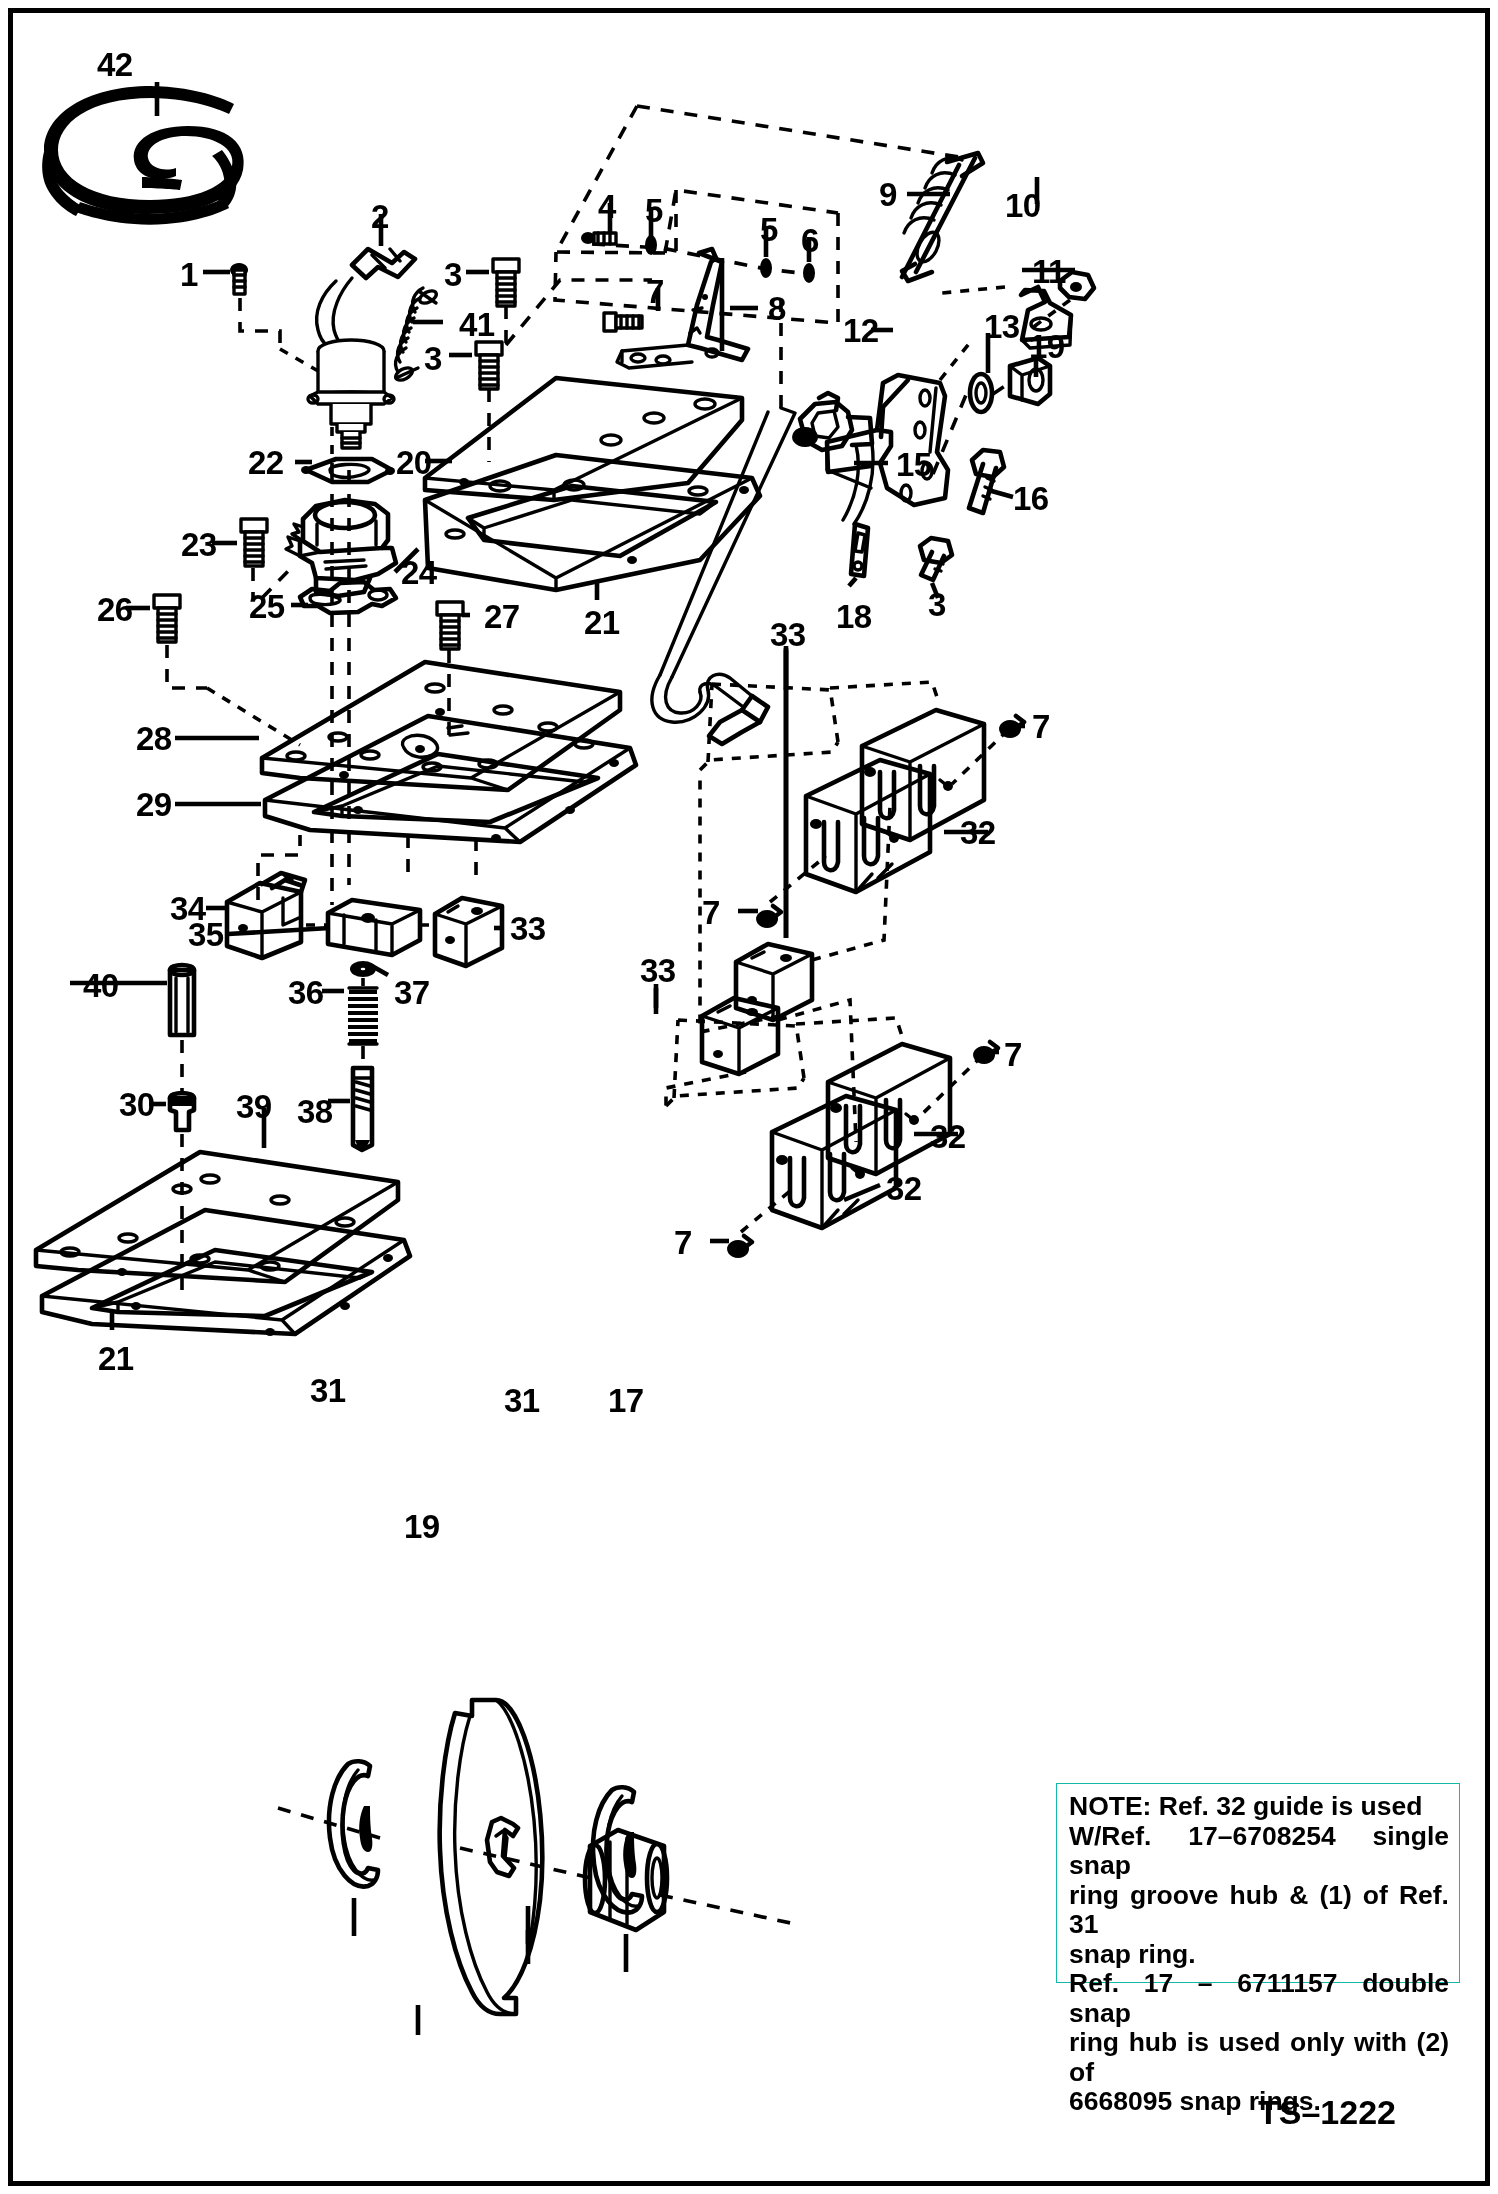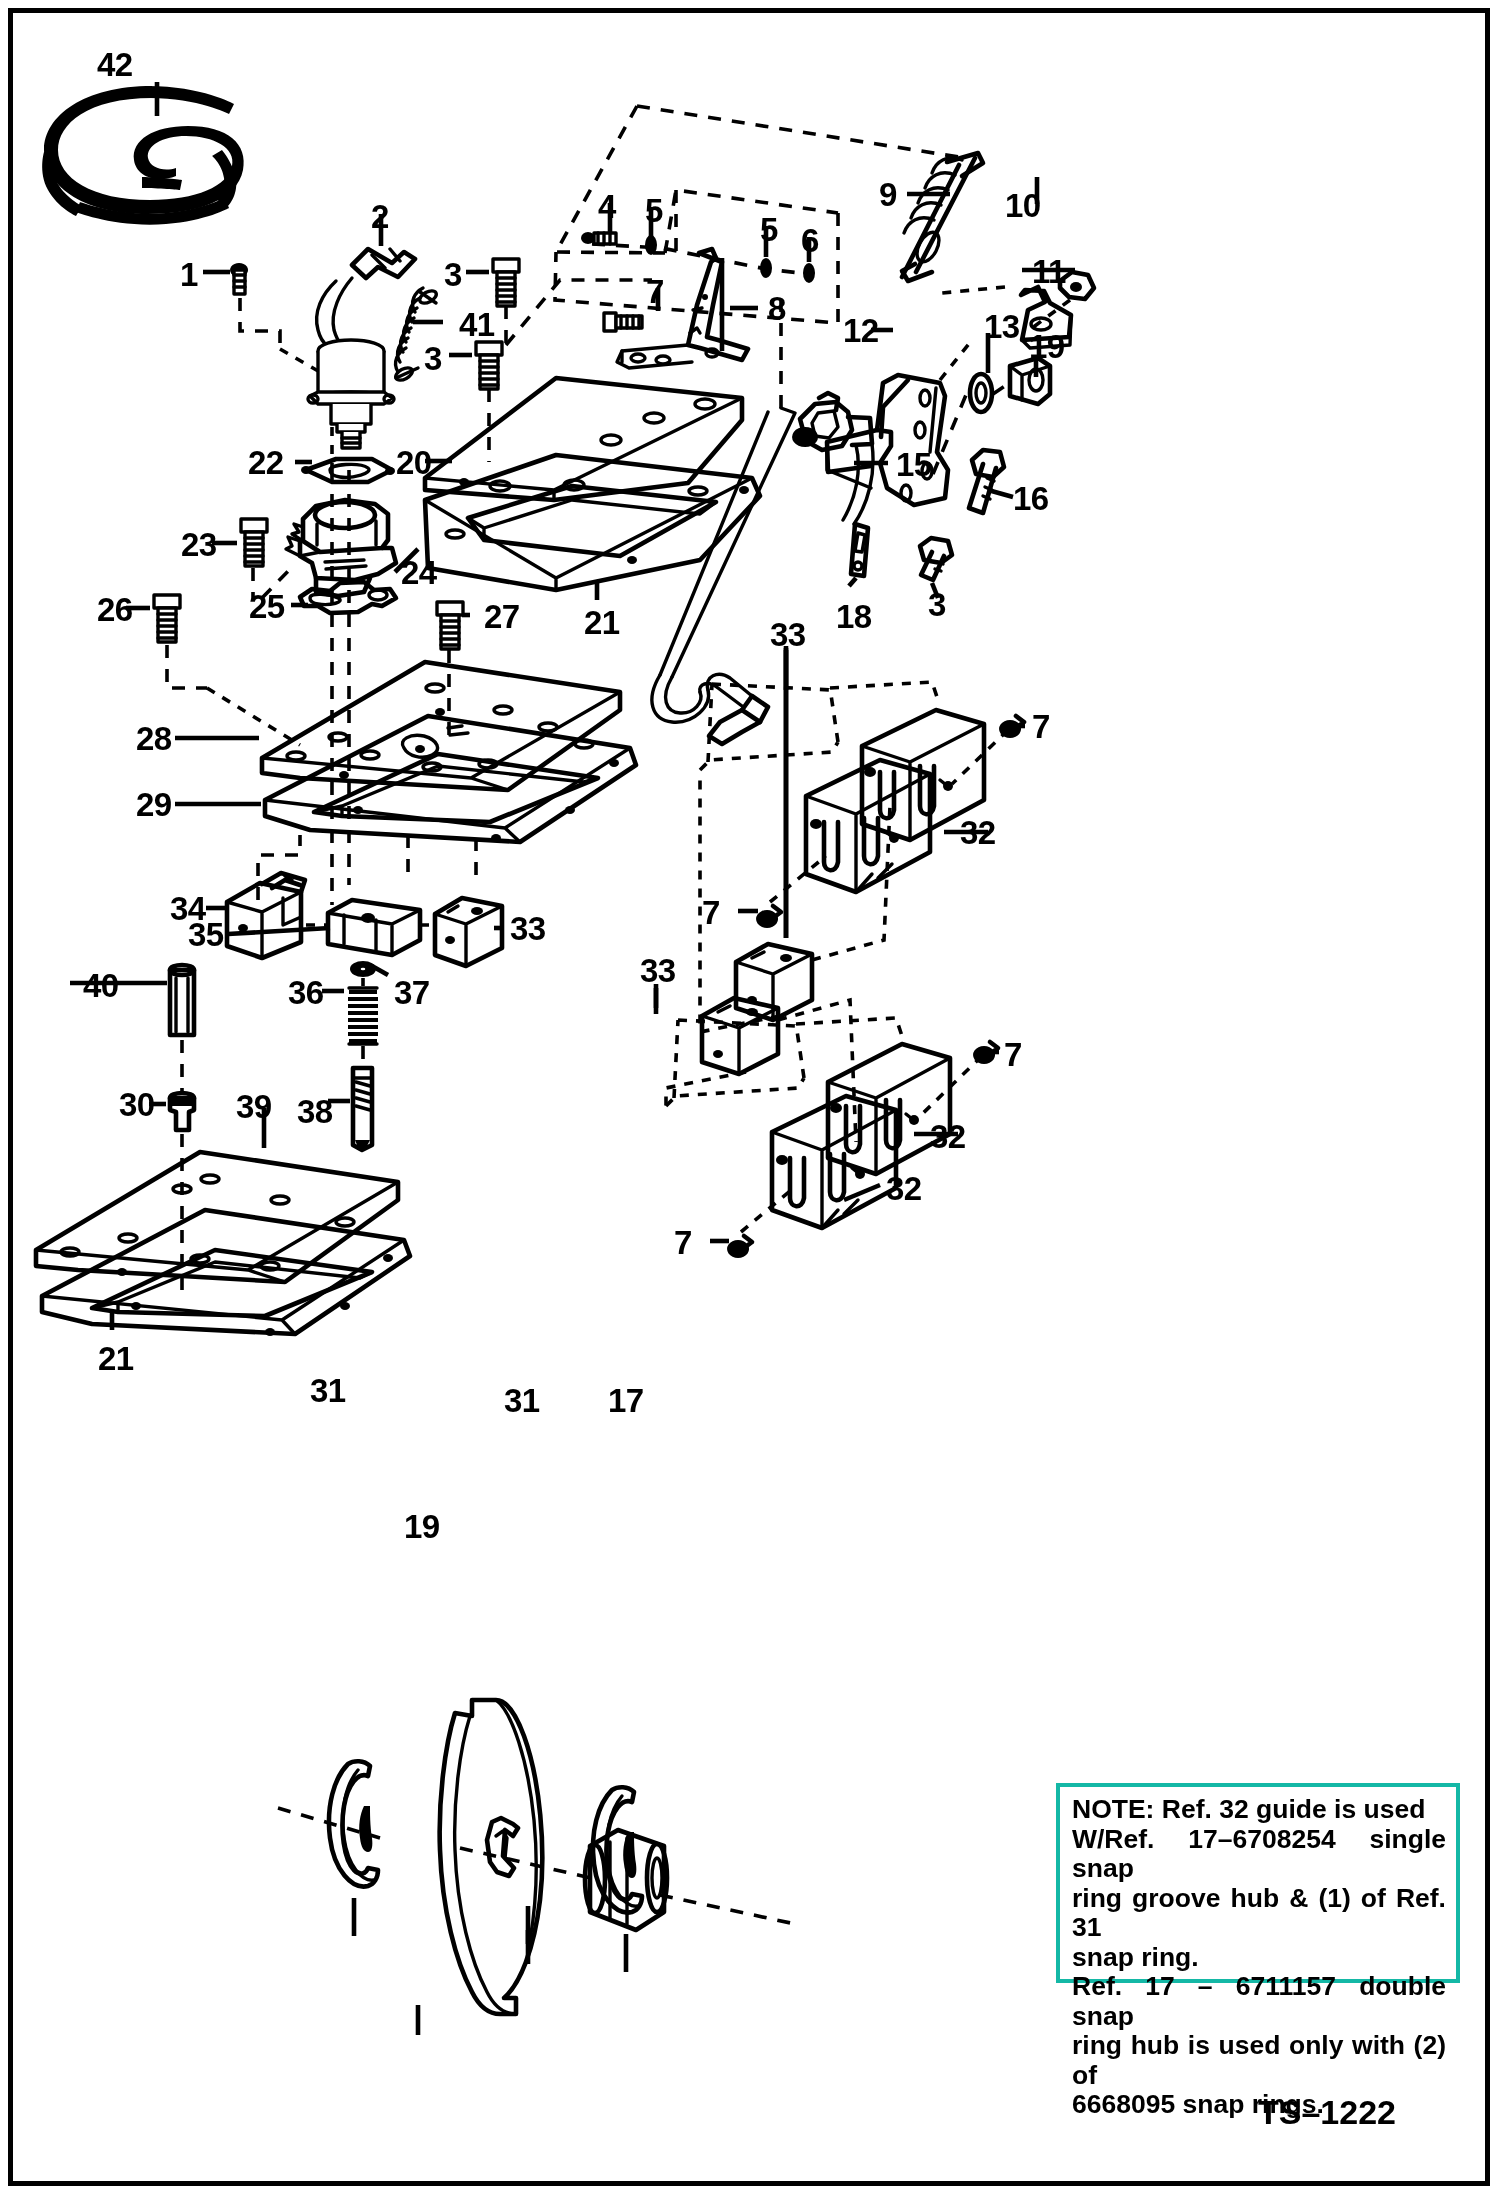--- a/index.html
+++ b/index.html
@@ -1,21 +1,21 @@
 <!DOCTYPE html>
 <html><head>
 <meta charset="utf-8">
 <style>
   html,body{margin:0;padding:0;background:#fff;}
   body{font-family:"Liberation Sans",sans-serif;}
   #page{position:relative;width:1498px;height:2194px;background:#fff;overflow:hidden;}
   #frame{position:absolute;left:8px;top:8px;width:1482px;height:2178px;border:5px solid #000;box-sizing:border-box;}
   svg#art{position:absolute;left:0;top:0;width:1498px;height:2194px;}
   .lbl{position:absolute;font-family:"Liberation Sans",sans-serif;font-weight:bold;font-size:33px;color:#000;line-height:1;white-space:nowrap;letter-spacing:-0.5px;}
-  .noteBox{position:absolute;left:1056px;top:1783px;width:404px;height:200px;border:4px solid #14b8a6;background:#fff;box-sizing:border-box;padding:8px 10px 4px 12px;}
+  .noteBox{position:absolute;left:1056px;top:1783px;width:404px;height:200px;border:1px solid #14b8a6;background:#fff;box-sizing:border-box;padding:8px 10px 4px 12px;}
   .noteTxt{font-family:"Liberation Sans",sans-serif;font-size:26.5px;font-weight:bold;line-height:1.115;color:#000;margin:0;text-align:justify;}
   .tsNum{position:absolute;left:1258px;top:2093px;font-family:"Liberation Sans",sans-serif;font-weight:bold;font-size:34px;color:#000;letter-spacing:0px;}
 </style>
 </head>
 <body>
 
 <div id="page">
   <div id="frame"></div>
 
   <svg id="art" viewBox="0 0 1498 2194">

